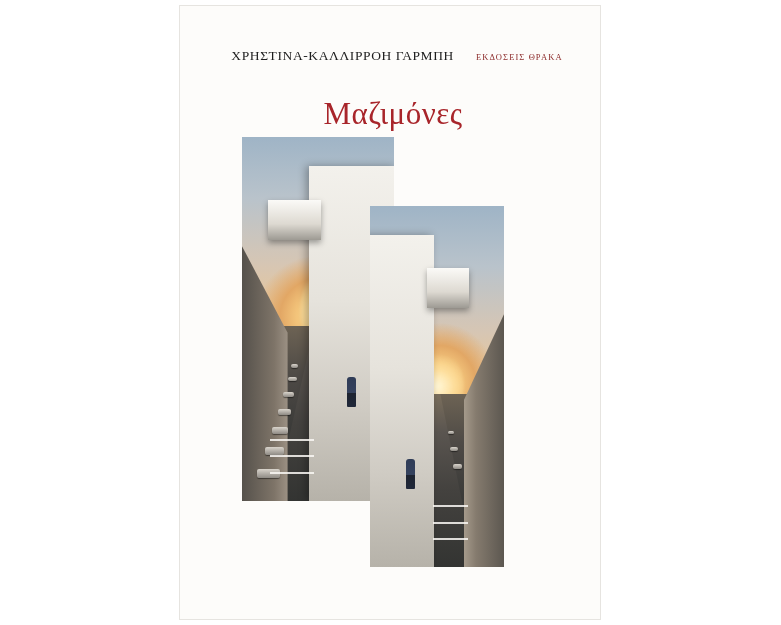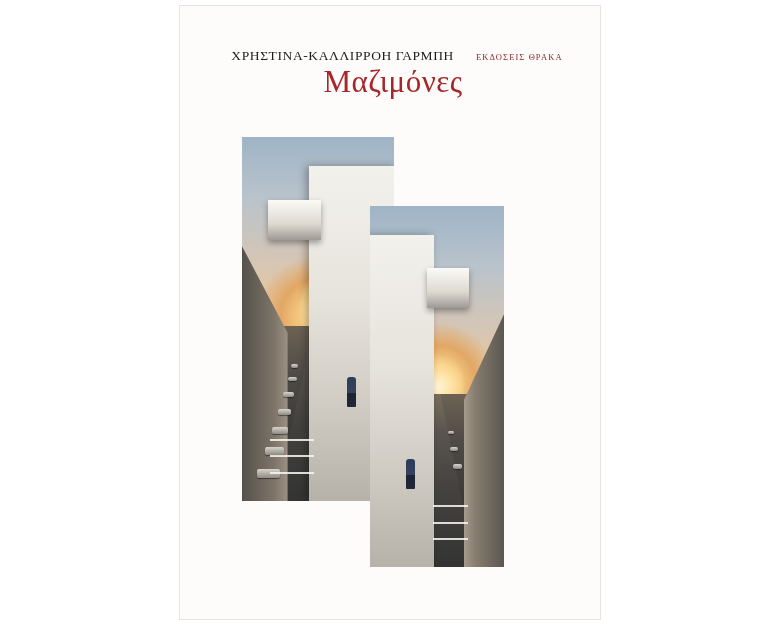--- a/index.html
+++ b/index.html
@@ -60,21 +60,21 @@
   .publisher {
     font-family: "Liberation Serif", serif;
     font-size: 8.5px;
     letter-spacing: 1.1px;
     color: #8c2b2b;
     white-space: nowrap;
     text-align: center;
   }
 
   .title {
-    margin-top: 0;
+    margin-top: 32px;
     font-family: "Liberation Serif", serif;
     font-size: 31px;
     color: #a8252a;
     letter-spacing: 0.5px;
     padding-left: 6px;
   }
 
   
   .photo-wrap {
     position: absolute;

